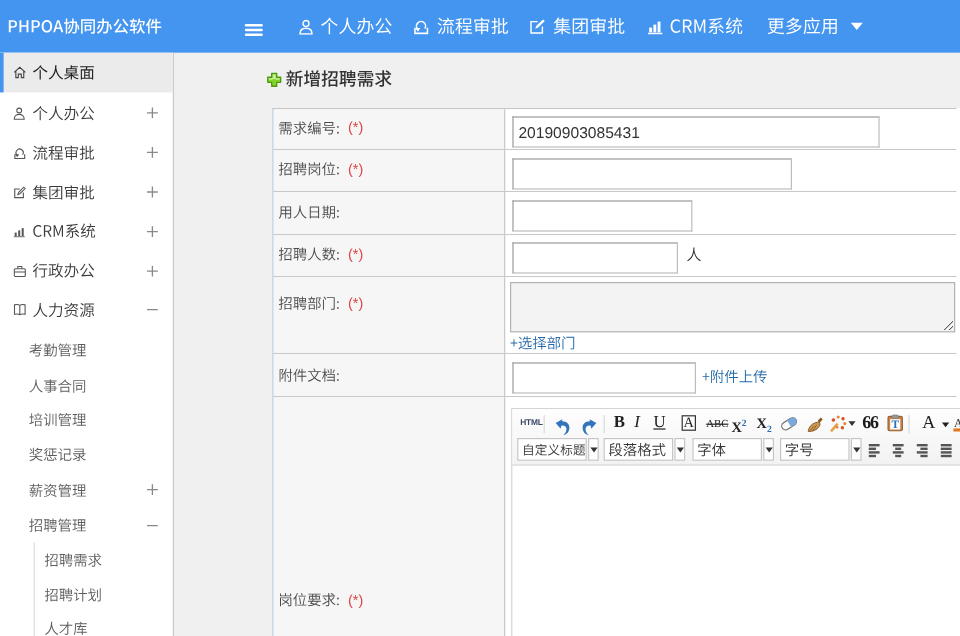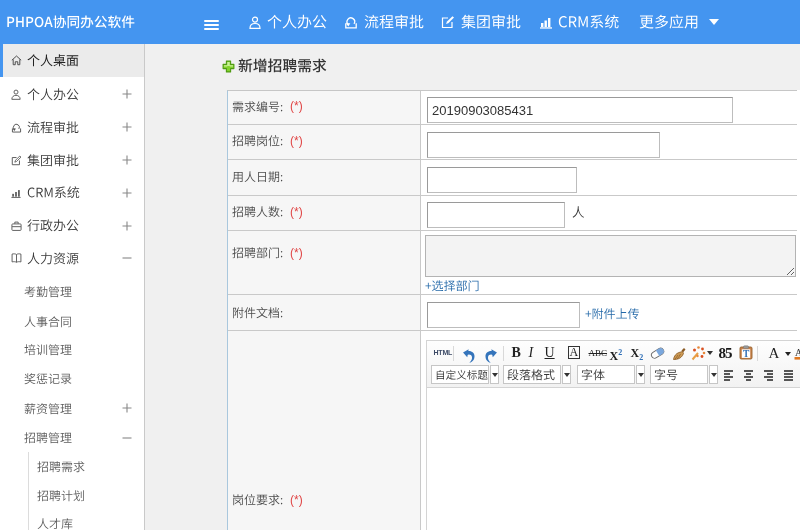--- a/index.html
+++ b/index.html
@@ -560,21 +560,21 @@
                 <svg class="abs" style="left:264px;top:4px" width="15" height="16" viewBox="0 0 15 16">
                   <path d="M1.5 14.5 L7 8" stroke="#e8a045" stroke-width="2"></path>
                   <circle cx="3.5" cy="5" r="1.5" fill="#d94f20"></circle>
                   <circle cx="7.5" cy="2.5" r="1.3" fill="#e8883a"></circle>
                   <circle cx="11.5" cy="4" r="1.4" fill="#d94f20"></circle>
                   <circle cx="13" cy="8" r="1.3" fill="#e8883a"></circle>
                   <circle cx="11" cy="11.5" r="1.4" fill="#d94f20"></circle>
                   <circle cx="6.5" cy="11" r="1.2" fill="#e8883a"></circle>
                 </svg>
                 <div class="abs" style="left:280px;top:10px;width:0;height:0;border-left:3px solid transparent;border-right:3px solid transparent;border-top:4px solid #333"></div>
-                <span class="ti serif" style="left:292px;font-size:15px;font-weight:bold;color:#1a1a1a;letter-spacing:-1px">85</span>
+                <span class="ti serif" style="left:292px;font-size:15px;font-weight:bold;color:#1a1a1a;letter-spacing:-1px">66</span>
                 <svg class="abs" style="left:312px;top:4px" width="14" height="15" viewBox="0 0 14 15">
                   <rect x="1" y="2" width="12" height="12" rx="1.2" fill="#c9824b" stroke="#96622c" stroke-width="0.9"></rect>
                   <rect x="4.5" y="0.8" width="5" height="2.8" rx="0.9" fill="#999" stroke="#777" stroke-width="0.5"></rect>
                   <rect x="2.8" y="4.3" width="8.4" height="8.6" fill="#fff"></rect>
                   <text x="4" y="11.8" font-size="9.5" font-weight="bold" fill="#2f6fb7" font-family="Liberation Serif">T</text>
                 </svg>
                 <div class="tsep" style="left:330px"></div>
                 <span class="ti serif" style="left:342px;font-size:15px">A</span>
                 <div class="abs" style="left:358px;top:11px;width:0;height:0;border-left:3.5px solid transparent;border-right:3.5px solid transparent;border-top:4.5px solid #222"></div>
                 <svg class="abs" style="left:367px;top:5px" width="14" height="14" viewBox="0 0 14 14">

